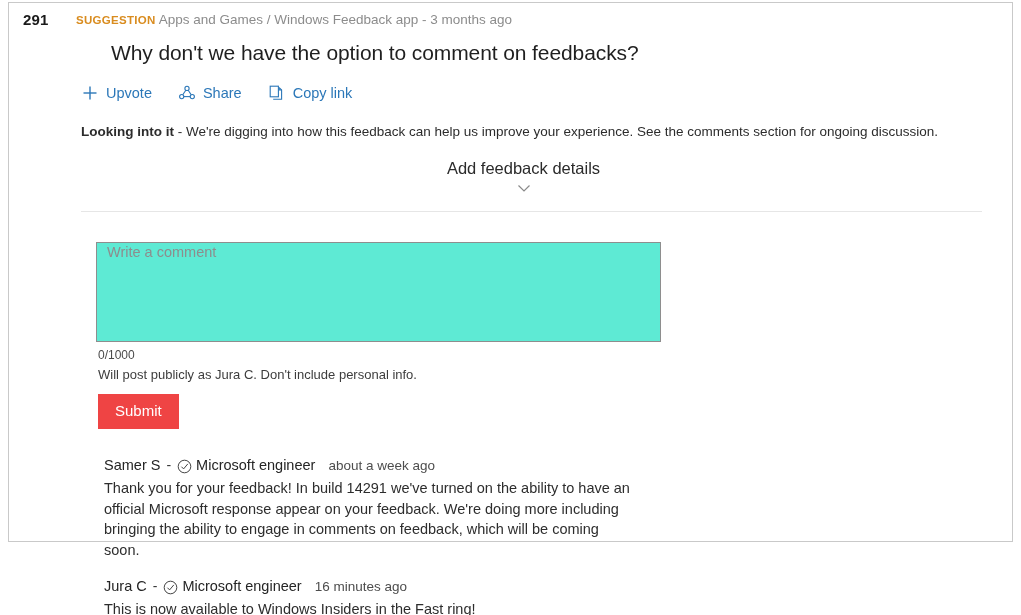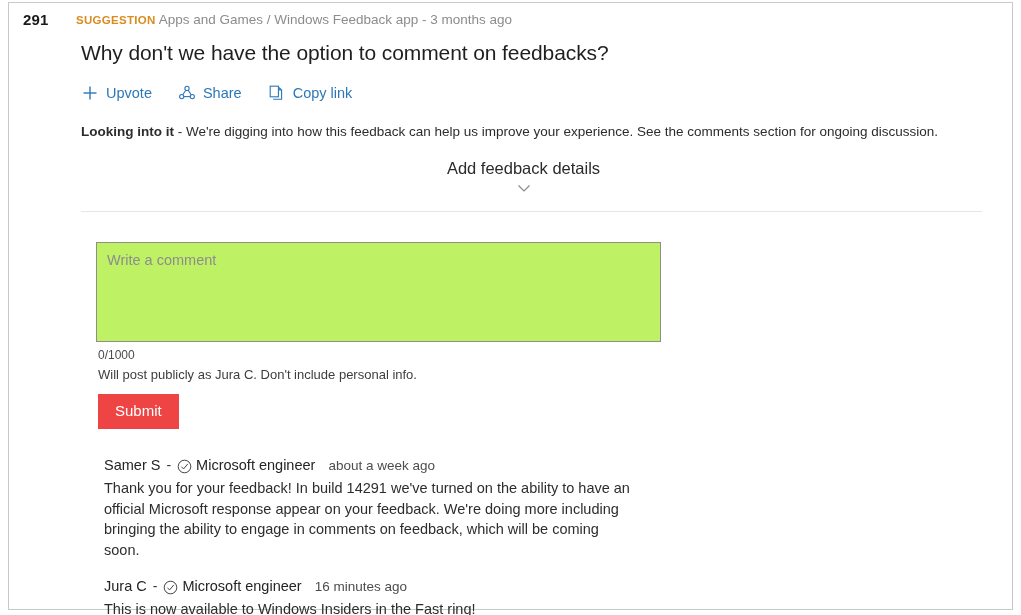--- a/index.html
+++ b/index.html
@@ -21,21 +21,21 @@
     height: 615px;
     background: #ffffff;
   }
 
   
   .feedback-card {
     position: absolute;
     left: 8px;
     top: 2px;
     width: 1005px;
-    height: 608px;
+    height: 540px;
     border: 1px solid #c9c9c9;
     background: #ffffff;
     box-sizing: border-box;
   }
 
   .vote-count {
     position: absolute;
     left: 14px;
     top: 8px;
     font-size: 15px;
@@ -70,20 +70,21 @@
 
   
   .feedback-title {
     margin-top: 10px;
     font-size: 21px;
     font-weight: normal;
     color: #1f1f1f;
     line-height: 28px;
     letter-spacing: -0.1px;
     padding-left: 5px;
+    margin-left: 30px;
   }
 
   
   .action-bar {
     margin-top: 16px;
     padding-left: 5px;
     display: flex;
     align-items: center;
     gap: 26px;
   }
@@ -151,27 +152,27 @@
   
   .composer {
     margin-top: 30px;
     padding-left: 20px;
   }
   .comment-box {
     width: 565px;
     height: 100px;
     border: 1px solid #8e8e8e;
     box-sizing: border-box;
-    padding: 9px 10px;
+    padding: 1px 10px;
     font-family: inherit;
     font-size: 14.5px;
     color: #2b2b2b;
     resize: none;
     outline: none;
-    background: #bef264;
+    background: #5eead4;
     display: block;
   }
   .comment-box::placeholder { color: #8d8d8d; }
 
   .char-count {
     margin-top: 5px;
     font-size: 12px;
     color: #4a4a4a;
     line-height: 16px;
     padding-left: 2px;

